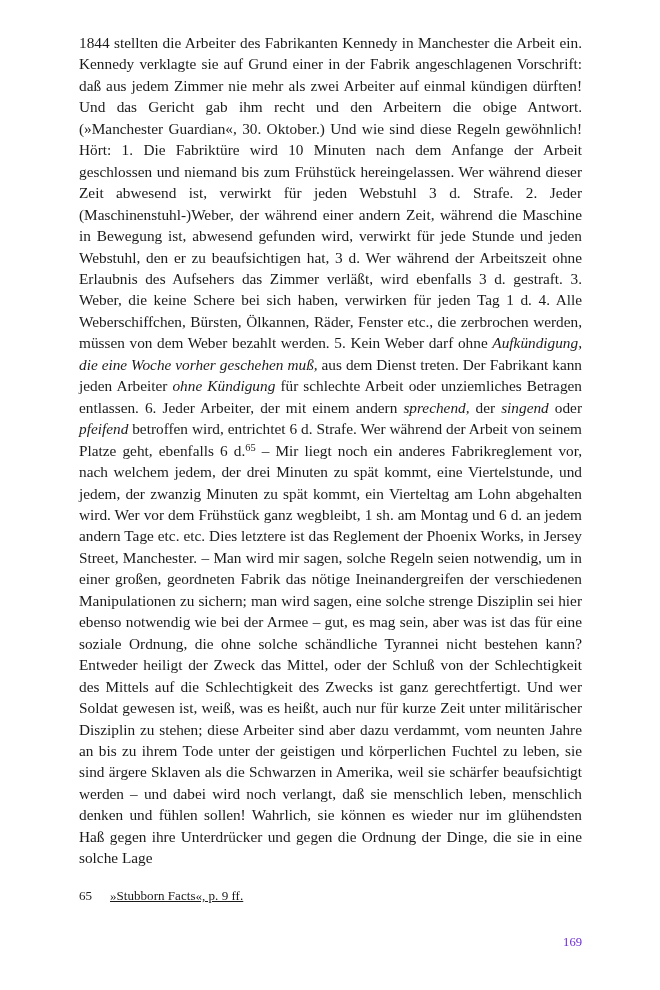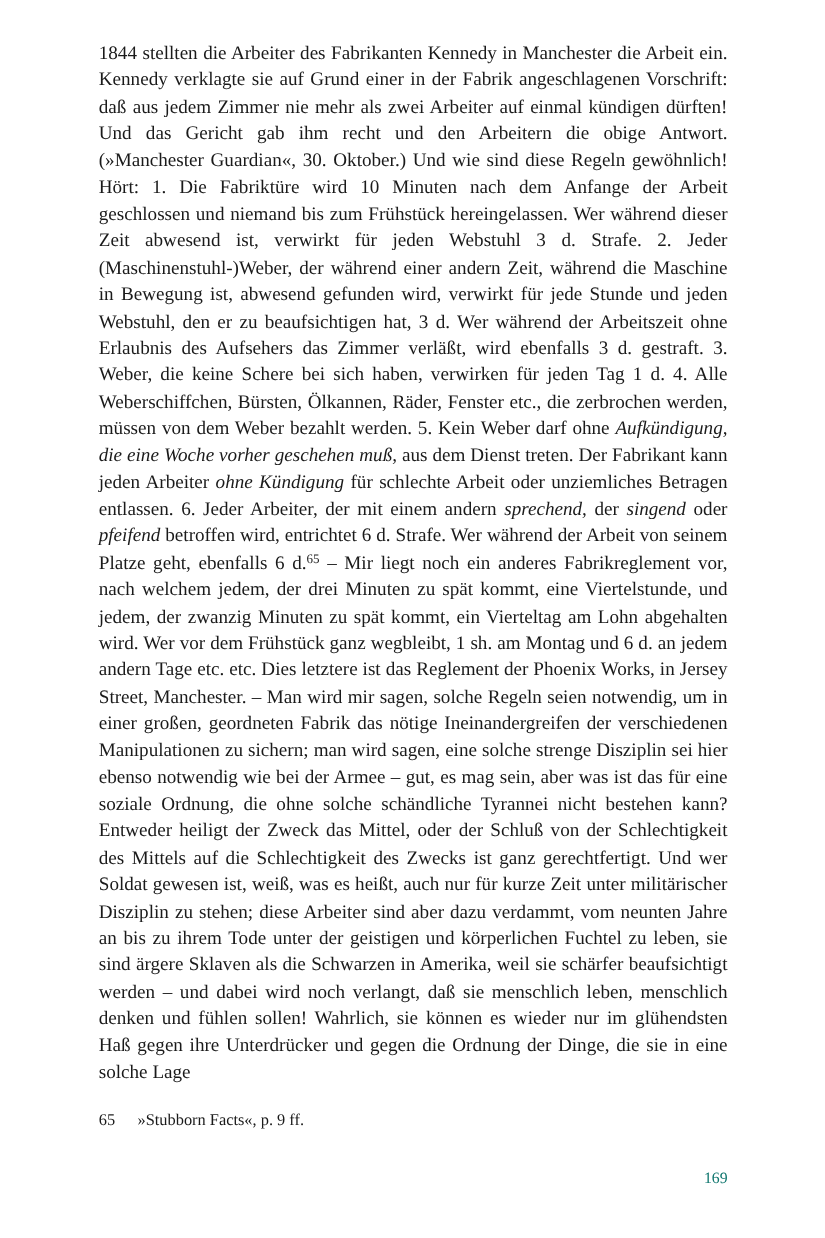--- a/index.html
+++ b/index.html
@@ -60,36 +60,37 @@
 
   .footnote {
     position: absolute;
     left: 79px;
     top: 887px;
     width: 503px;
     font-size: 13.1px;
     line-height: 18px;
     text-align: left;
     white-space: nowrap;
+    text-decoration: underline;
   }
   .footnote .fn-num {
     display: inline-block;
     width: 31px;
   }
   .footnote .fn-text { }
 
   .folio {
     position: absolute;
     left: 0;
     top: 934px;
     width: 582px;
     text-align: right;
     font-size: 12.6px;
     line-height: 16px;
-    color: #0f766e;
+    color: #6d28d9;
   }
 </style>
 </head>
 <body>
 
 <div class="page">
 
   <div class="text-block">
     <p class="body-par seg-a"><span>1844 stellten die Arbeiter des Fabrikanten Kennedy in Manchester die Arbeit ein. Kennedy verklagte sie auf Grund einer in der Fabrik angeschlagenen Vorschrift: daß aus jedem Zimmer nie mehr als zwei Arbeiter auf einmal kündigen dürften! Und das Gericht gab ihm recht und den Arbeitern die obige Antwort. (»Manchester Guardian«, 30. Oktober.) Und wie sind diese Regeln gewöhnlich! Hört: 1. Die Fabriktüre wird 10 Minuten nach dem Anfange der Arbeit geschlossen und niemand bis zum Frühstück hereingelassen. Wer während dieser Zeit abwesend ist, verwirkt für jeden Webstuhl 3 d. Strafe. 2. Jeder (Maschinenstuhl-)Weber, der während einer andern Zeit, während die Maschine in Bewegung ist, abwesend gefunden wird, verwirkt für jede Stunde und jeden Webstuhl, den er zu beaufsichtigen hat, 3 d. Wer während der Arbeitszeit ohne Erlaubnis des Aufsehers das Zimmer verläßt, wird ebenfalls 3 d. gestraft. 3. Weber, die keine Schere bei sich haben, verwirken für jeden Tag 1 d. 4. Alle Weberschiffchen, Bürsten, Ölkannen, Räder, Fenster etc., die zerbrochen werden, müssen von dem Weber bezahlt werden. 5. Kein Weber darf ohne </span><span class="ital">Aufkündigung, die eine Woche vorher geschehen muß,</span><span> aus dem Dienst treten. Der Fabrikant kann jeden Arbeiter </span><span class="ital">ohne Kündigung</span><span> für schlechte Arbeit oder unziemliches Betragen entlassen. 6. Jeder Arbeiter, der mit einem andern </span><span class="ital">sprechend,</span><span> der </span><span class="ital">singend</span><span> oder </span><span class="ital">pfeifend</span><span> betroffen wird, entrichtet 6 d. Strafe. Wer während der Arbeit von seinem Platze geht, ebenfalls 6 d.</span><sup class="fnmark">65</sup><span> – Mir liegt noch ein anderes Fabrikreglement vor, nach welchem jedem, der drei Minuten zu spät kommt, eine Viertelstunde, und jedem, der zwanzig Minuten zu spät kommt, ein Vierteltag am Lohn abgehalten wird. Wer vor dem Frühstück ganz wegbleibt, 1 sh. am Montag und 6 d. an jedem andern Tage etc. etc. Dies letztere ist das Reglement der Phoenix Works, in Jersey Street, Manchester. – Man wird mir sagen, solche Regeln seien notwendig, um in einer großen, geordneten Fabrik das nötige Ineinandergreifen der verschiedenen Manipulationen zu sichern; man wird sagen, eine solche strenge Disziplin sei hier ebenso notwendig wie bei der Armee – gut, es mag sein, aber was ist das für eine soziale Ordnung, die ohne solche schändliche Tyrannei nicht bestehen kann? Entweder heiligt der Zweck das Mittel, oder der Schluß von der Schlechtigkeit des Mittels auf die Schlechtigkeit des Zwecks ist ganz gerechtfertigt. Und wer Soldat gewesen ist, weiß, was es heißt, auch nur für kurze Zeit unter militärischer Disziplin zu stehen; diese Arbeiter sind aber dazu verdammt, vom neunten Jahre an bis zu ihrem Tode unter der geistigen und körperlichen Fuchtel zu leben, sie sind ärgere Sklaven als die Schwarzen in Amerika, weil sie schärfer beaufsichtigt werden – und dabei wird noch verlangt, daß sie menschlich leben, menschlich denken und fühlen sollen! Wahrlich, sie können es wieder nur im glühendsten Haß gegen ihre Unterdrücker und gegen die Ordnung der Dinge, die sie in eine solche Lage</span></p>
   </div>

